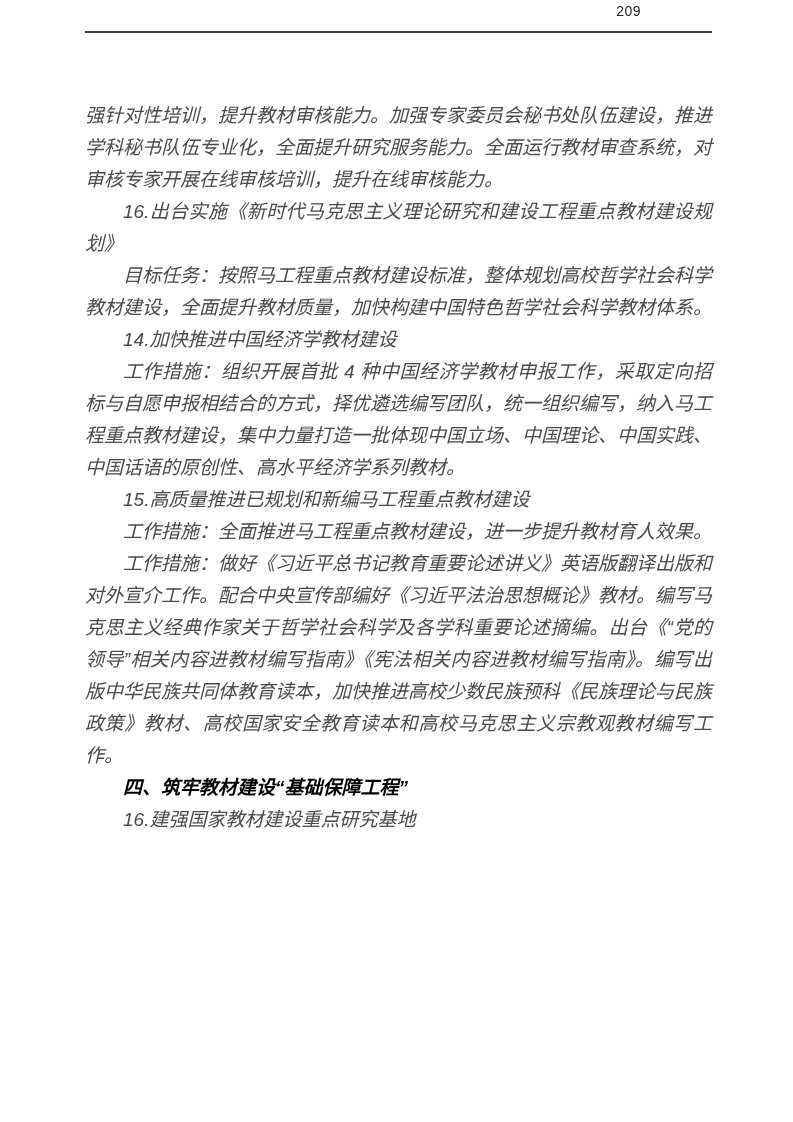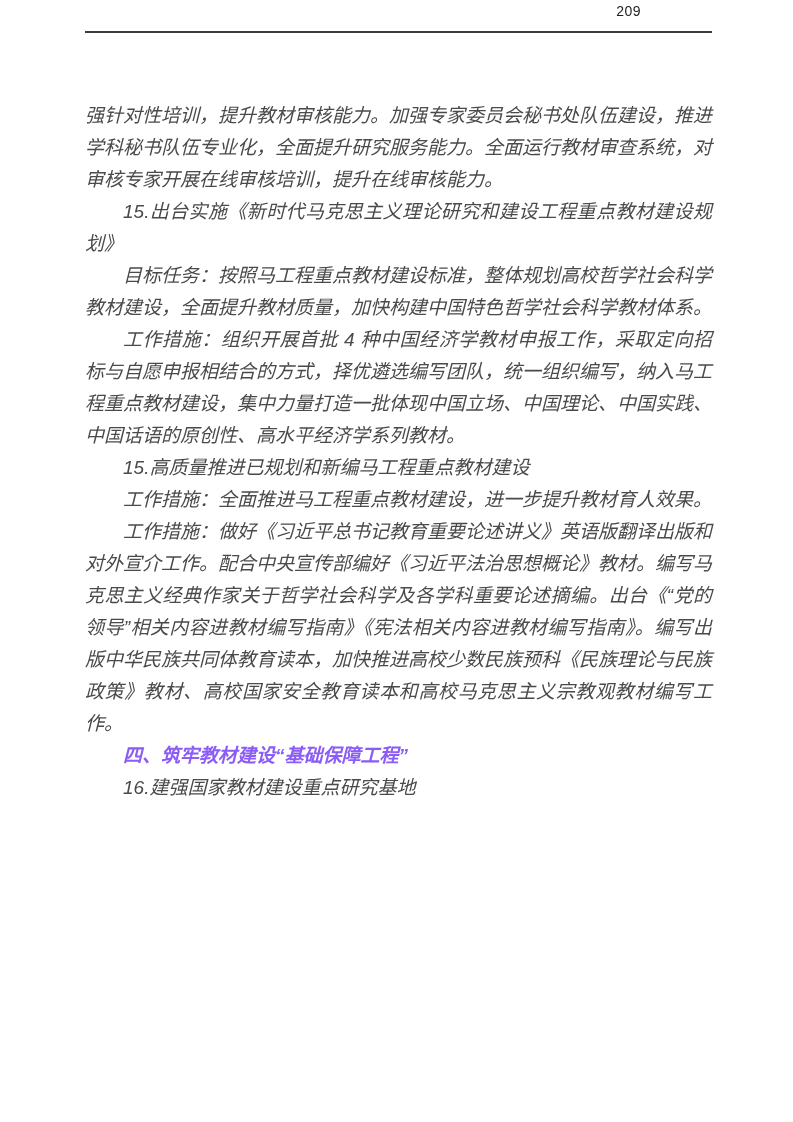--- a/index.html
+++ b/index.html
@@ -45,36 +45,37 @@
   .para {
     margin: 0;
     padding: 0;
     font-style: italic;
   }
   .para.indent {
     text-indent: 2em;
   }
   .para.heading {
     font-weight: 700;
-    color: #8b5cf6;
+    color: #000000;
   }
 </style>
 </head>
 <body>
 
 <div class="page">
 
   <div class="page-number">209</div>
 
   <div class="header-rule"></div>
 
   <div class="content">
     <p class="para">强针对性培训，提升教材审核能力。加强专家委员会秘书处队伍建设，推进学科秘书队伍专业化，全面提升研究服务能力。全面运行教材审查系统，对审核专家开展在线审核培训，提升在线审核能力。</p>
-    <p class="para indent">15.出台实施《新时代马克思主义理论研究和建设工程重点教材建设规划》</p>
+    <p class="para indent">16.出台实施《新时代马克思主义理论研究和建设工程重点教材建设规划》</p>
     <p class="para indent">目标任务：按照马工程重点教材建设标准，整体规划高校哲学社会科学教材建设，全面提升教材质量，加快构建中国特色哲学社会科学教材体系。</p>
+    <p class="para indent">14.加快推进中国经济学教材建设</p>
     <p class="para indent">工作措施：组织开展首批 4 种中国经济学教材申报工作，采取定向招标与自愿申报相结合的方式，择优遴选编写团队，统一组织编写，纳入马工程重点教材建设，集中力量打造一批体现中国立场、中国理论、中国实践、中国话语的原创性、高水平经济学系列教材。</p>
     <p class="para indent">15.高质量推进已规划和新编马工程重点教材建设</p>
     <p class="para indent">工作措施：全面推进马工程重点教材建设，进一步提升教材育人效果。</p>
     <p class="para indent">工作措施：做好《习近平总书记教育重要论述讲义》英语版翻译出版和对外宣介工作。配合中央宣传部编好《习近平法治思想概论》教材。编写马克思主义经典作家关于哲学社会科学及各学科重要论述摘编。出台《“党的领导”相关内容进教材编写指南》《宪法相关内容进教材编写指南》。编写出版中华民族共同体教育读本，加快推进高校少数民族预科《民族理论与民族政策》教材、高校国家安全教育读本和高校马克思主义宗教观教材编写工作。</p>
     <p class="para indent heading">四、筑牢教材建设“基础保障工程”</p>
     <p class="para indent">16.建强国家教材建设重点研究基地</p>
   </div>
 
 </div>
 

